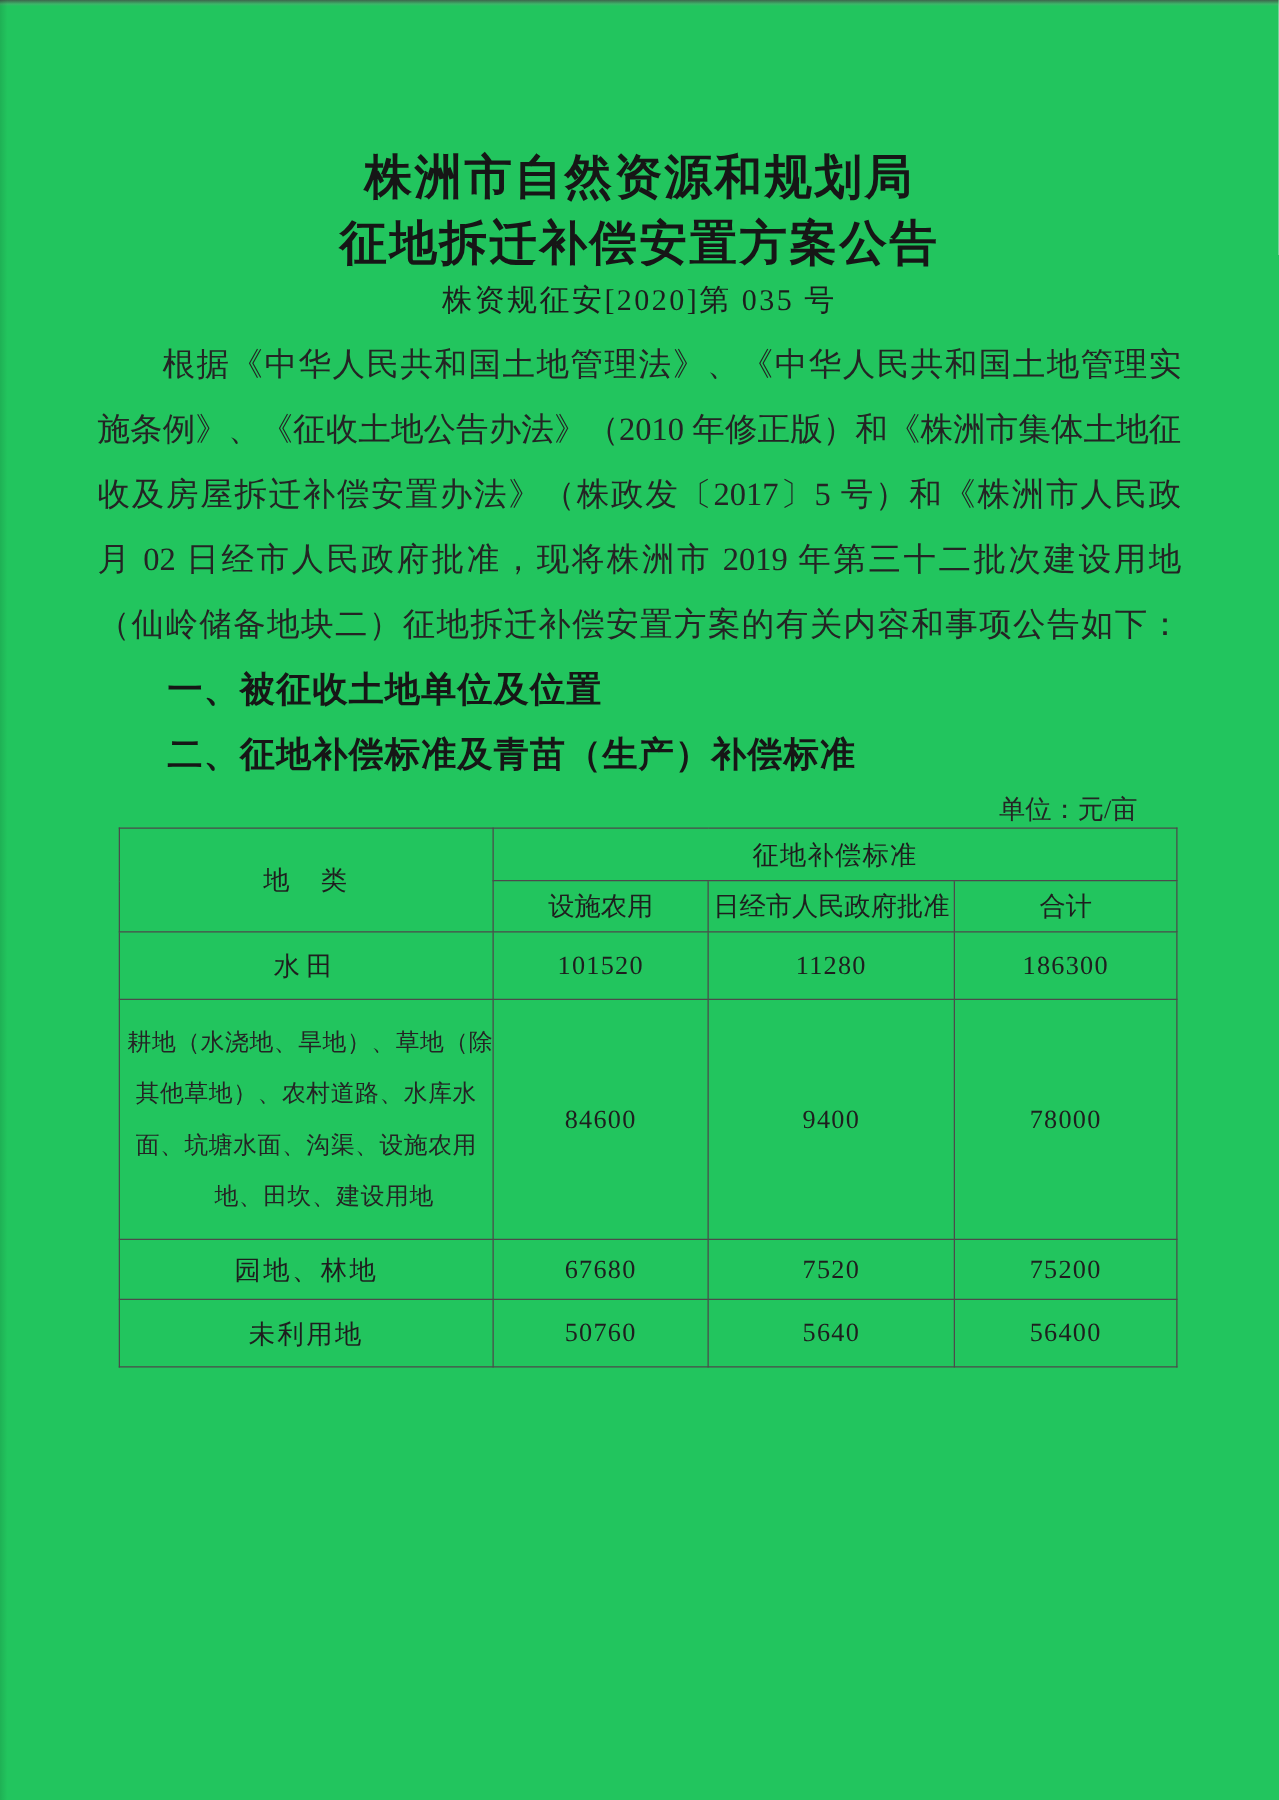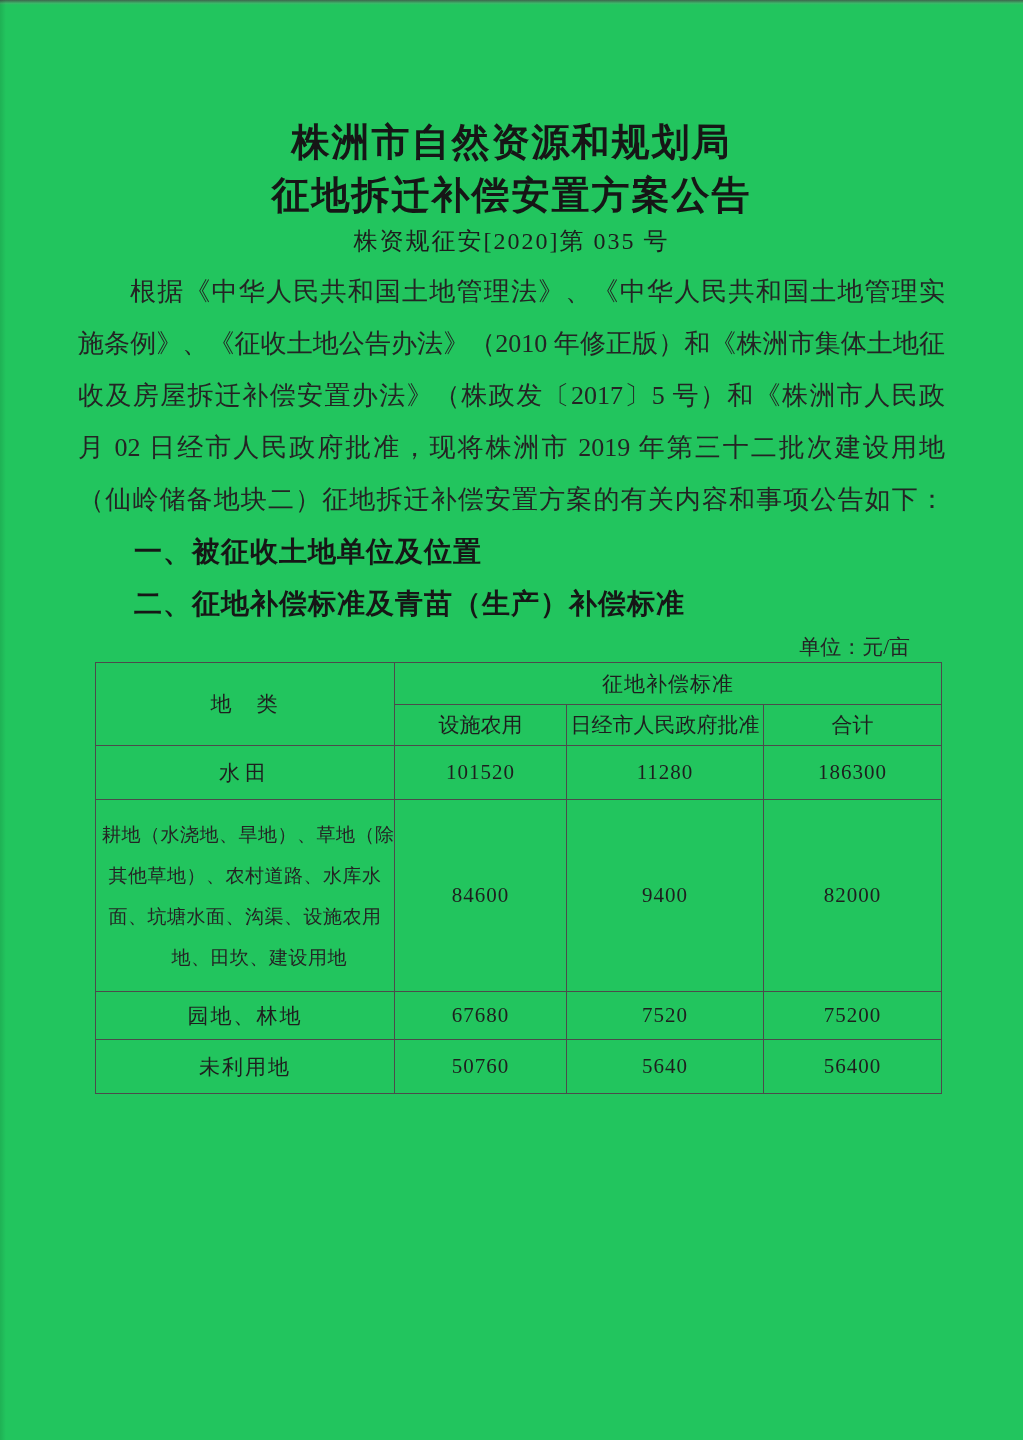--- a/index.html
+++ b/index.html
@@ -178,21 +178,21 @@
 
         <tr class="row-geng">
           <td class="type-multi">
             <div class="tm-line">耕地（水浇地、旱地）、草地（除</div>
             <div class="tm-line">其他草地）、农村道路、水库水</div>
             <div class="tm-line">面、坑塘水面、沟渠、设施农用</div>
             <div class="tm-line last">地、田坎、建设用地</div>
           </td>
           <td class="num">84600</td>
           <td class="num">9400</td>
-          <td class="num">82000</td>
+          <td class="num">78000</td>
         </tr>
 
         <tr class="row-yuan">
           <td class="cell-type-tight">园地、林地</td>
           <td class="num">67680</td>
           <td class="num">7520</td>
           <td class="num">75200</td>
         </tr>
 
         <tr class="row-wei">

